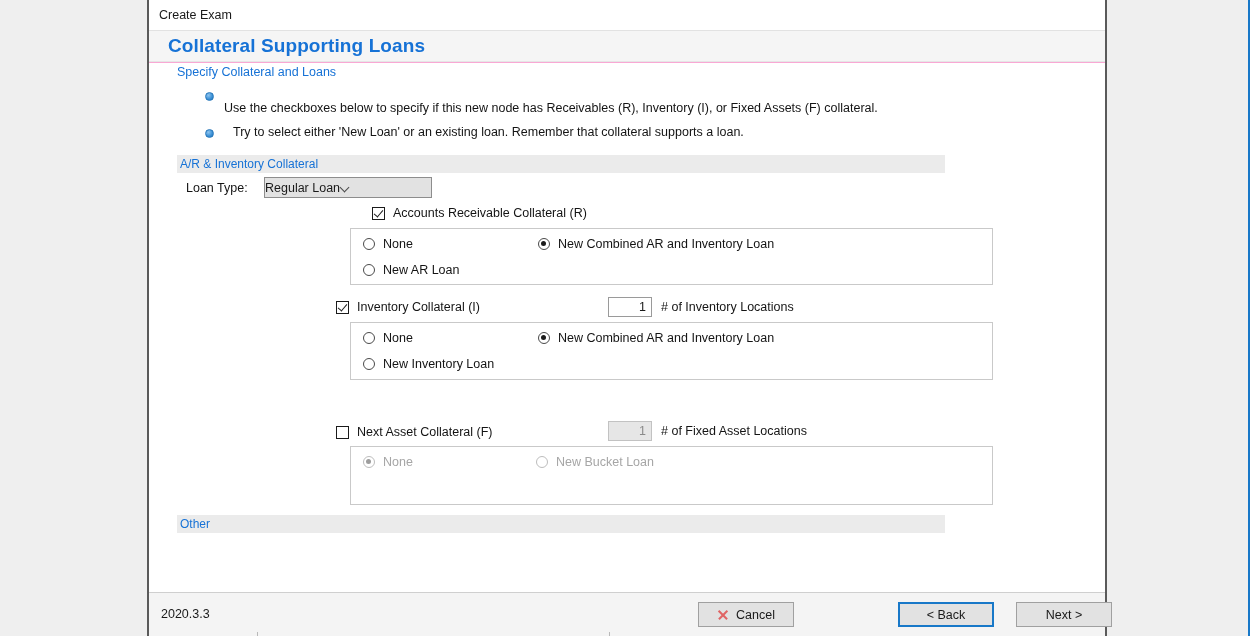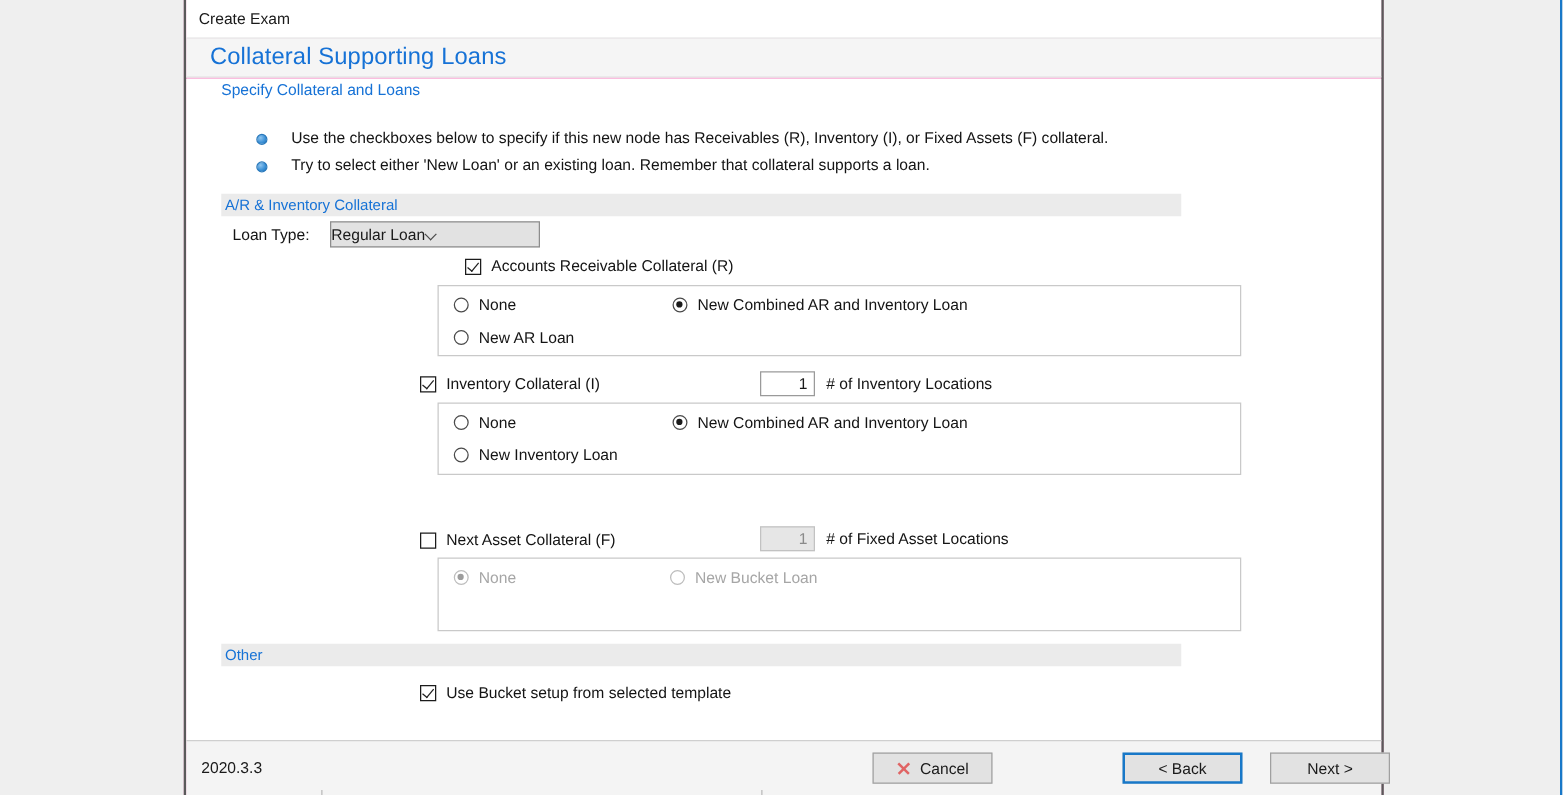--- a/index.html
+++ b/index.html
@@ -57,20 +57,21 @@
   }
 
   .header-band {
     height: 31px;
     background: #f5f5f5;
     border-bottom: 1px solid #e6e6e6;
     display: flex;
     align-items: center;
     padding-left: 19px;
     box-sizing: border-box;
+    font-weight: bold;
   }
   .header-title {
     font-size: 19px;
     color: #1672d6;
     letter-spacing: 0.1px;
   }
 
   .body-area {
     position: absolute;
     left: 0;
@@ -89,21 +90,21 @@
     color: #1672d6;
   }
 
   
   .bullet-row {
     position: absolute;
     left: 56px;
     display: flex;
     align-items: flex-start;
   }
-  .bullet-row.b1 { top: 40px; }
+  .bullet-row.b1 { top: 25px; flex-direction: column; }
   .bullet-row.b2 { top: 62px; }
 
   .bullet-dot {
     width: 9px;
     height: 9px;
     border-radius: 50%;
     background: radial-gradient(circle at 35% 32%, #8fc4ee 0%, #3f93d8 55%, #1d6fb5 100%);
     border: 1px solid #2a79bb;
     box-sizing: border-box;
     margin-top: 4px;
@@ -478,24 +479,20 @@
         <div class="radio-item" style="left:185px; top:8px;">
           <span class="radio dim"></span>
           <span class="radio-label dim">New Bucket Loan</span>
         </div>
       </div>
 
       <div class="section-band band-other">
         <span class="section-band-label">Other</span>
       </div>
 
-      <div class="cb-row" style="left:187px; top:484px;">
-        <span class="checkbox checked"></span>
-        <span class="cb-label">Use Bucket setup from selected template</span>
-      </div>
 
 
     </div>
 
     <div class="footer">
       <span class="version-text">2020.3.3</span>
 
       <div class="btn btn-cancel">
         <span class="x-icon"></span>
         <span>Cancel</span>

